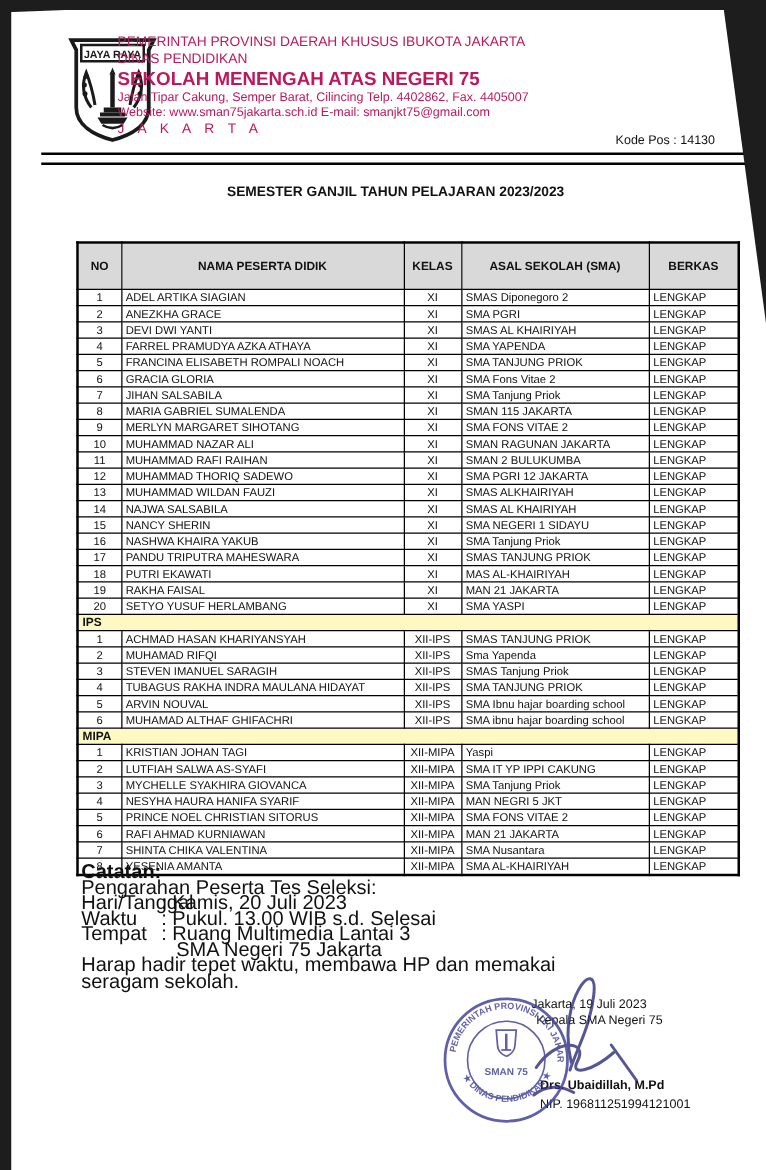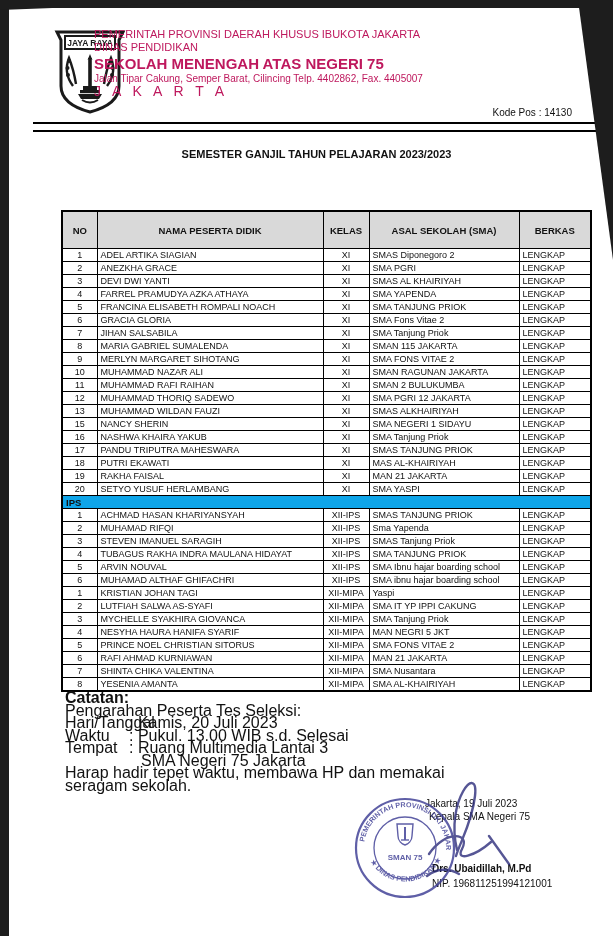--- a/index.html
+++ b/index.html
@@ -12,39 +12,39 @@
     clip-path:polygon(100% 0, 0 0, 100% 100%); z-index:5; }
   .wedge-topleft { position:absolute; top:0; left:0; width:260px; height:10px; background:#1d1d1d;
     clip-path:polygon(0 0, 100% 0, 0 100%); z-index:5; }
 
   
   .logo { position:absolute; left:40px; top:20px; width:82px; height:88px; }
   .letterhead { position:absolute; left:85px; top:20px; width:455px; text-align:left; color:#be185d; }
   .lh-line1, .lh-line2 { font-size:11px; line-height:13px; }
   .lh-school { font-size:15px; font-weight:bold; line-height:19px; }
   .lh-addr, .lh-web { font-size:10px; line-height:12px; }
-  .lh-city { font-size:14px; line-height:13px; letter-spacing:4px; }
+  .lh-city { font-size:11px; line-height:13px; letter-spacing:4px; }
   .kodepos { position:absolute; top:99px; right:41px; font-size:10px; color:#111; }
   .rule { position:absolute; left:24px; right:7px; top:114px; height:6px;
     border-top:2.5px solid #000; border-bottom:2.5px solid #000; }
 
   
   .doc-title { position:absolute; left:20px; top:138px; width:575px; text-align:center;
     font-size:11px; font-weight:bold; line-height:16px; color:#111; }
 
   
-  .table-wrap { position:absolute; left:34px; top:202px;padding-left:18px; }
+  .table-wrap { position:absolute; left:34px; top:185px;padding-left:18px; }
   table.doc-table { border-collapse:collapse; table-layout:fixed; width:529px; border:2px solid #000; }
   .doc-table th, .doc-table td {
     border:1px solid #000; padding:0 3px; font-size:9px; height:12px; line-height:11px;
     overflow:hidden; white-space:nowrap; color:#111; vertical-align:middle;
   }
   .doc-table thead th { background:#d9d9d9; font-weight:bold; font-size:9.5px; height:36px; text-align:center; }
   .cell-no, .cell-kelas { text-align:center; }
-  tr.section-row td { background:#0ea5e9; font-weight:bold; font-size:9.5px; }
+  tr.section-row td { background:#fef9c3; font-weight:bold; font-size:9.5px; }
 
   
   .notes { position:absolute; left:39px; top:684px; width:420px; font-size:16px; line-height:12.5px; color:#111;margin-left:17px; }
   .notes .heading { font-weight:bold; }
   .note-label { display:inline-block; width:64px; }
   .note-indent { margin-left:76px; }
 
   
   .sig-place { position:absolute; left:416px; top:790px; font-size:10px; color:#111; z-index:2; }
   .sig-role  { position:absolute; left:420px; top:803px; font-size:10px; color:#111; z-index:2; }
@@ -80,20 +80,21 @@
           <circle cx="63" cy="47" r="2" fill="#1a1a1a"></circle>
         <path d="M33 72 q8 5 16 0" fill="none" stroke="#1a1a1a" stroke-width="2"></path>
       </svg>
     </div>
 
     <div class="letterhead">
       <div class="lh-line1">PEMERINTAH PROVINSI DAERAH KHUSUS IBUKOTA JAKARTA</div>
       <div class="lh-line2">DINAS PENDIDIKAN</div>
       <div class="lh-school">SEKOLAH MENENGAH ATAS NEGERI 75</div>
       <div class="lh-addr">Jalan Tipar Cakung, Semper Barat, Cilincing  Telp. 4402862, Fax. 4405007</div>
+      <div class="lh-web">Website: www.sman75jakarta.sch.id   E-mail: smanjkt75@gmail.com</div>
       <div class="lh-city">J A K A R T A</div>
     </div>
     <div class="kodepos">Kode Pos : 14130</div>
     <div class="rule"></div>
 
     <div class="doc-title">
       <div>SEMESTER GANJIL TAHUN PELAJARAN 2023/2023</div>
     </div>
 
     <div class="table-wrap">
@@ -200,20 +201,27 @@
               <td class="cell-status">LENGKAP</td>
             </tr>
             <tr>
               <td class="cell-no">13</td>
               <td class="cell-name">MUHAMMAD WILDAN FAUZI</td>
               <td class="cell-kelas">XI</td>
               <td class="cell-school">SMAS ALKHAIRIYAH</td>
               <td class="cell-status">LENGKAP</td>
             </tr>
             <tr>
+              <td class="cell-no">14</td>
+              <td class="cell-name">NAJWA SALSABILA</td>
+              <td class="cell-kelas">XI</td>
+              <td class="cell-school">SMAS AL KHAIRIYAH</td>
+              <td class="cell-status">LENGKAP</td>
+            </tr>
+            <tr>
               <td class="cell-no">15</td>
               <td class="cell-name">NANCY SHERIN</td>
               <td class="cell-kelas">XI</td>
               <td class="cell-school">SMA NEGERI 1 SIDAYU</td>
               <td class="cell-status">LENGKAP</td>
             </tr>
             <tr>
               <td class="cell-no">16</td>
               <td class="cell-name">NASHWA KHAIRA YAKUB</td>
               <td class="cell-kelas">XI</td>
@@ -285,20 +293,23 @@
               <td class="cell-kelas">XII-IPS</td>
               <td class="cell-school">SMA Ibnu hajar boarding school</td>
               <td class="cell-status">LENGKAP</td>
             </tr>
             <tr>
               <td class="cell-no">6</td>
               <td class="cell-name">MUHAMAD ALTHAF GHIFACHRI</td>
               <td class="cell-kelas">XII-IPS</td>
               <td class="cell-school">SMA ibnu hajar boarding school</td>
               <td class="cell-status">LENGKAP</td>
+            </tr>
+            <tr class="section-row">
+              <td colspan="5">MIPA</td>
             </tr>
             <tr>
               <td class="cell-no">1</td>
               <td class="cell-name">KRISTIAN JOHAN TAGI</td>
               <td class="cell-kelas">XII-MIPA</td>
               <td class="cell-school">Yaspi</td>
               <td class="cell-status">LENGKAP</td>
             </tr>
             <tr>
               <td class="cell-no">2</td>

